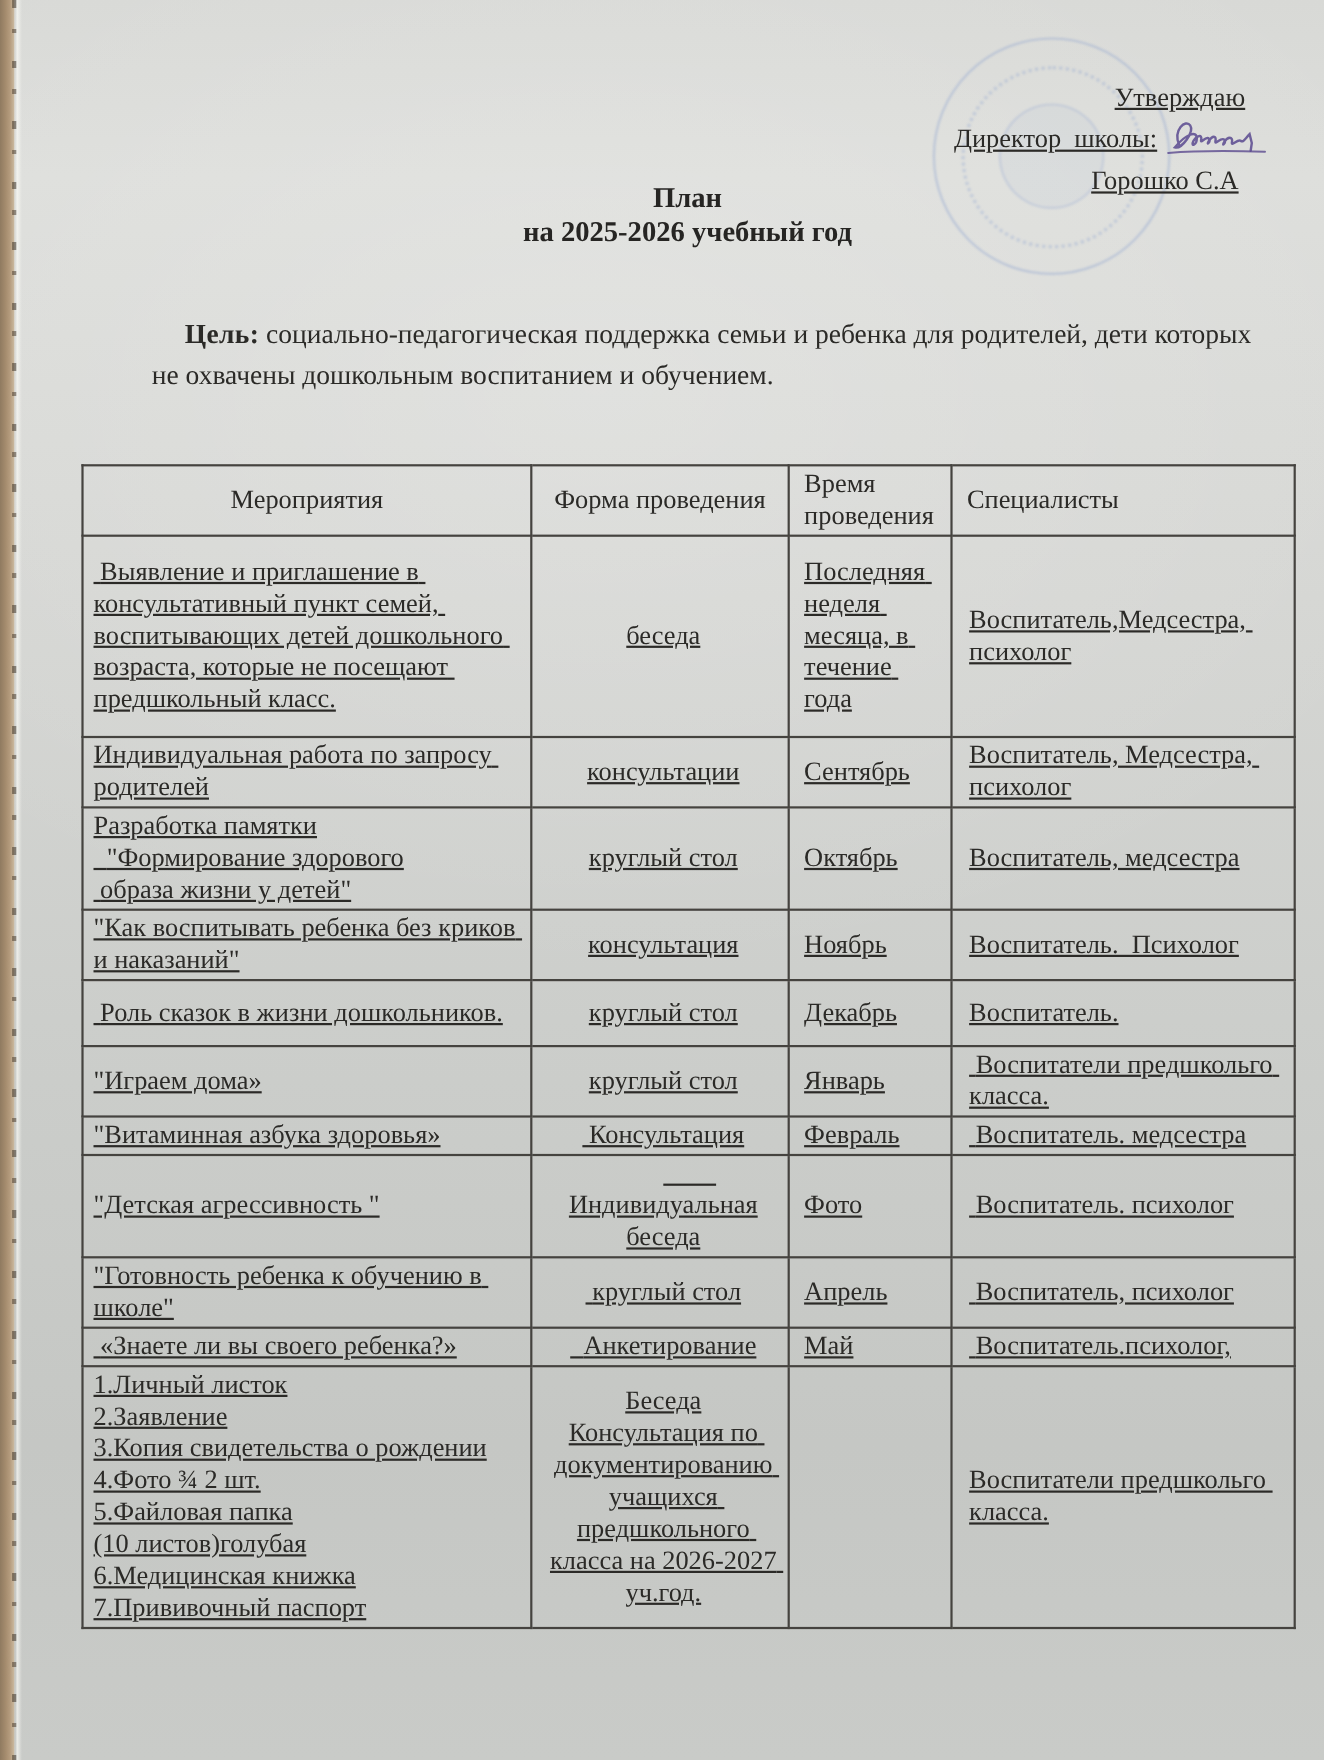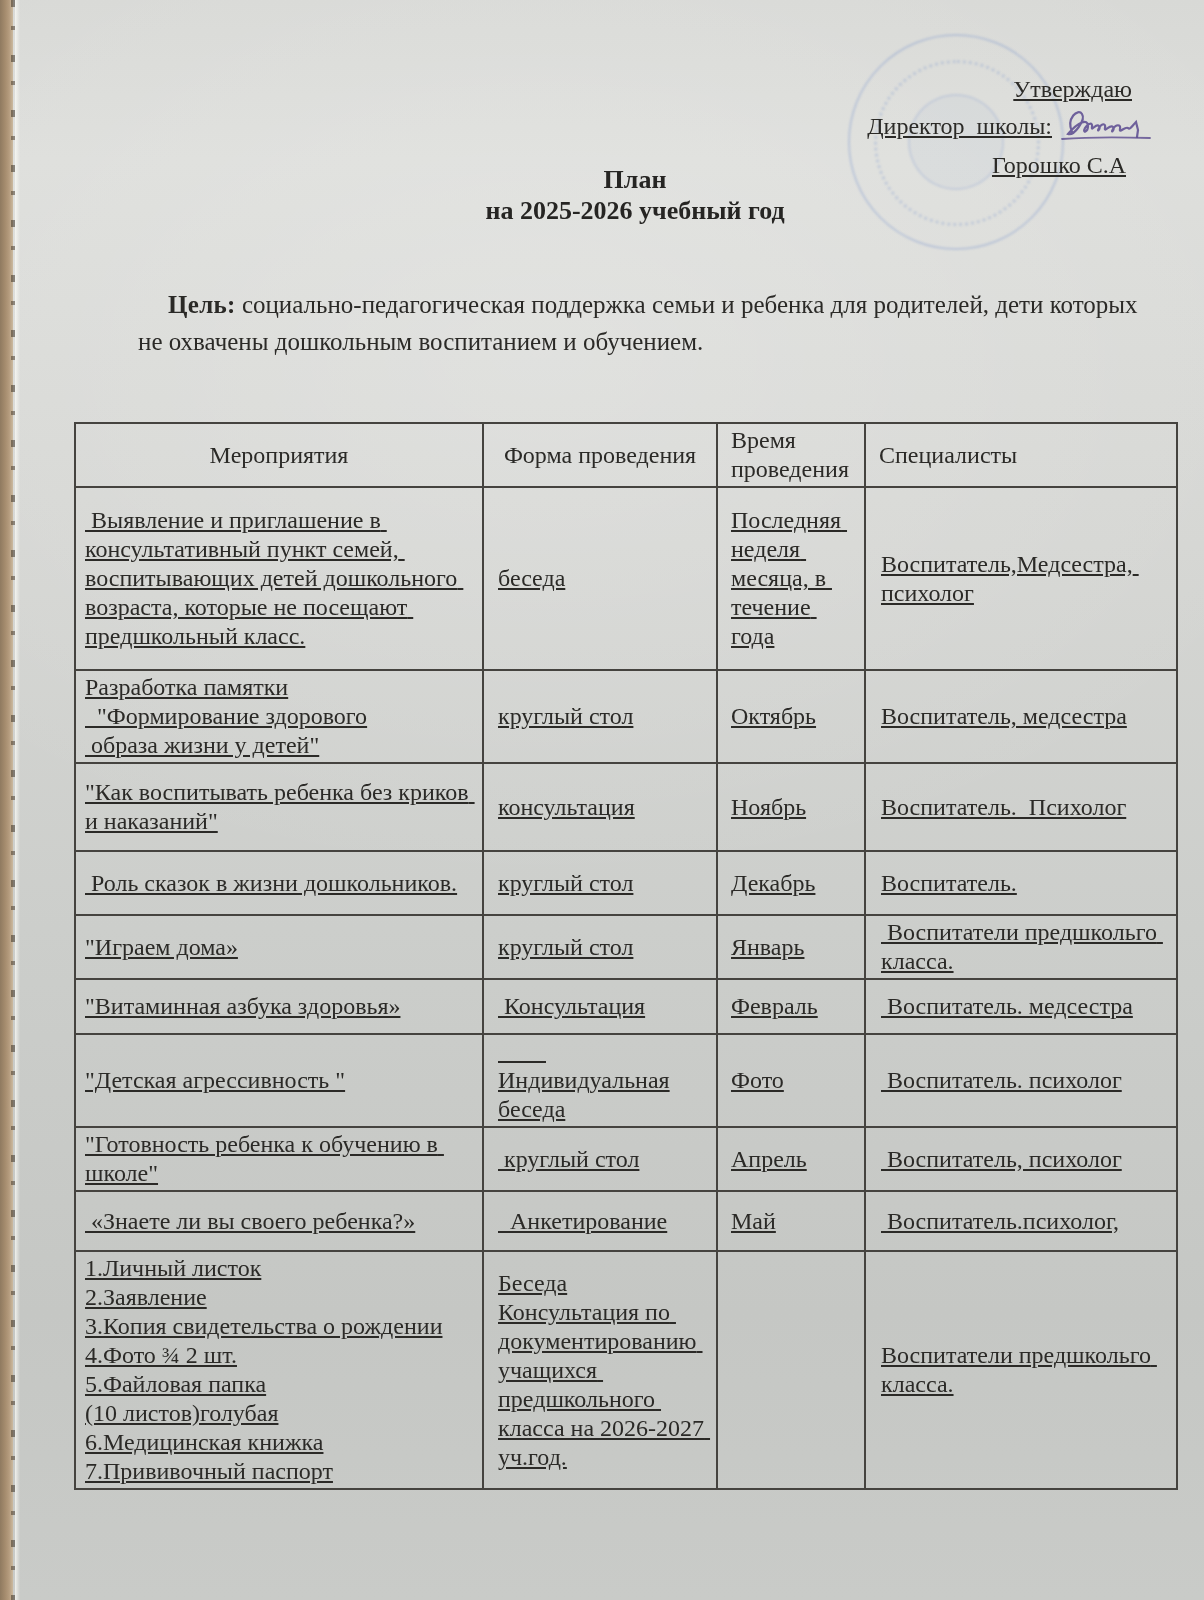--- a/index.html
+++ b/index.html
@@ -25,44 +25,44 @@
   .stamp .c1{left:0;top:0;width:212px;height:212px;}
   .stamp .c2{left:26px;top:26px;width:160px;height:160px;border-style:dotted;border-width:3px;border-color:rgba(96,130,200,.45);}
   .stamp .c3{left:60px;top:60px;width:92px;height:92px;border-color:rgba(96,130,200,.35);background:rgba(120,150,210,.10);}
 
   .approval{position:absolute;left:828px;top:72px;width:330px;text-align:right;font-size:24px;line-height:34px;text-decoration:underline;}
   .approval .l1{padding-right:26px;}
   .approval .l2{white-space:pre;}
   .approval .l3{padding-right:32px;}
   .sig{display:inline-block;width:100px;height:42px;vertical-align:-14px;margin-left:6px;}
 
-  .title{position:absolute;left:84px;top:164px;width:1102px;text-align:center;
+  .title{position:absolute;left:74px;top:164px;width:1102px;text-align:center;
     font-weight:bold;font-size:26px;line-height:31px;color:#262523;}
 
   .goal{position:absolute;left:138px;top:286px;width:1010px;font-size:25px;line-height:37px;text-indent:30px;}
   .goal b{letter-spacing:.3px;}
 
   table.plan{position:absolute;left:74px;top:422px;width:1102px;border-collapse:collapse;table-layout:fixed;
     font-size:24px;line-height:29px;color:#2b2a27;}
   col.c1{width:408px;} col.c2{width:234px;} col.c3{width:148px;} col.c4{width:312px;}
   .plan th,.plan td{border:2px solid #45433f;vertical-align:middle;padding:2px 8px;
     font-weight:normal;white-space:pre-wrap;overflow:hidden;}
   .plan thead tr{height:56px;}
   .plan th:nth-child(1),.plan th:nth-child(2){text-align:center;}
   .plan th:nth-child(3),.plan th:nth-child(4){text-align:left;padding-left:13px;}
   .plan td{text-align:left;text-decoration:underline;}
   .plan td:nth-child(1){padding-left:9px;padding-right:4px;}
-  .plan td:nth-child(2){padding-left:14px;}
+  .plan td:nth-child(2){padding-left:14px;text-align:center;}
   .plan td:nth-child(3){padding-left:13px;}
   .plan td:nth-child(4){padding-left:15px;}
   .plan tbody tr:nth-child(1){height:183px;}
   .plan tbody tr:nth-child(2){height:64px;}
   .plan tbody tr:nth-child(3){height:88px;}
   .plan tbody tr:nth-child(4){height:64px;}
-  .plan tbody tr:nth-child(5){height:44px;}
+  .plan tbody tr:nth-child(5){height:60px;}
   .plan tbody tr:nth-child(6){height:55px;}
   .plan tbody tr:nth-child(7){height:33px;}
   .plan tbody tr:nth-child(8){height:58px;}
   .plan tbody tr:nth-child(9){height:60px;}
   .plan tbody tr:nth-child(10){height:29px;}
   .plan tbody tr:nth-child(11){height:236px;}
 </style>
 </head>
 <body>
 
@@ -108,20 +108,26 @@
           <th>Время проведения</th>
           <th>Специалисты</th>
         </tr>
       </thead>
     <tbody id="body-rows">
         <tr>
           <td> Выявление и приглашение в консультативный пункт семей, воспитывающих детей дошкольного возраста, которые не посещают предшкольный класс.</td>
           <td>беседа</td>
           <td>Последняя неделя месяца, в течение года</td>
           <td>Воспитатель,Медсестра, психолог</td>
+        </tr>
+        <tr>
+          <td>Индивидуальная работа по запросу родителей</td>
+          <td>консультации</td>
+          <td>Сентябрь</td>
+          <td>Воспитатель, Медсестра, психолог</td>
         </tr>
         <tr>
           <td>Разработка памятки
   "Формирование здорового
  образа жизни у детей"</td>
           <td>круглый стол</td>
           <td>Октябрь</td>
           <td>Воспитатель, медсестра</td>
         </tr>
         <tr>

